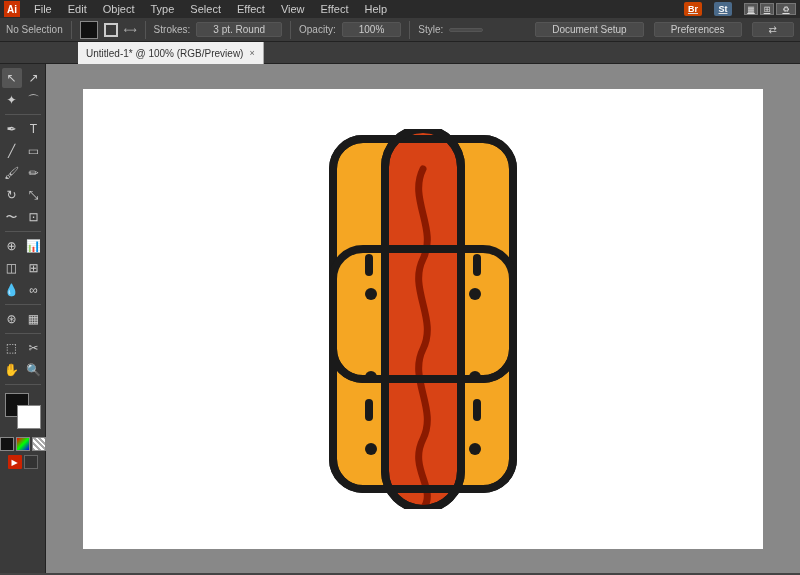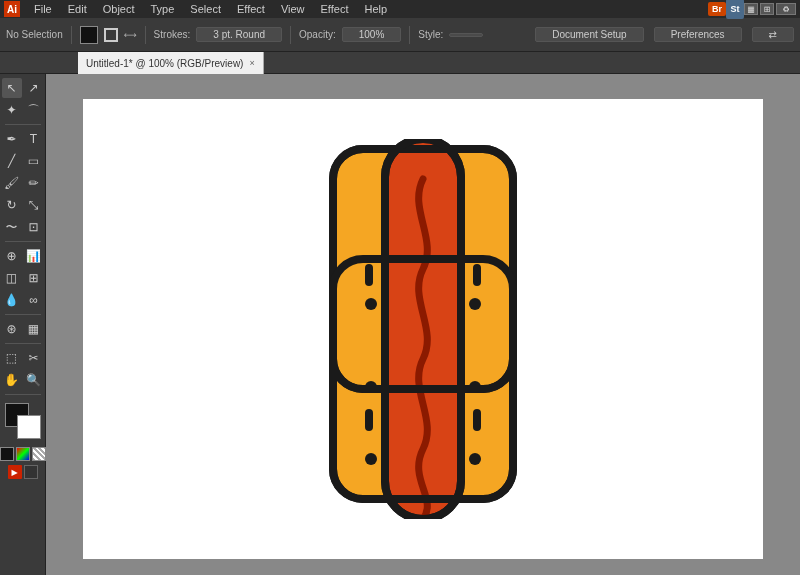--- a/index.html
+++ b/index.html
@@ -30,21 +30,21 @@
       font-weight: bold;
       font-size: 10px;
       color: white;
       border-radius: 0;
     }
 
     
     .toolbar {
       display: flex;
       align-items: center;
-      height: 34px;
+      height: 24px;
       background: #3a3a3a;
       padding: 0 6px;
       gap: 6px;
       border-bottom: 1px solid #222;
     }
     .toolbar-item {
       font-size: 10px;
       color: #ccc;
       background: #4a4a4a;
       border: 1px solid #555;
@@ -189,23 +189,23 @@
   <div class="menubar-logo">Ai</div>
   <span class="menubar-item">File</span>
   <span class="menubar-item">Edit</span>
   <span class="menubar-item">Object</span>
   <span class="menubar-item">Type</span>
   <span class="menubar-item">Select</span>
   <span class="menubar-item">Effect</span>
   <span class="menubar-item">View</span>
   <span class="menubar-item">Effect</span>
   <span class="menubar-item">Help</span>
-  <div style="margin-left:auto; display:flex; gap:0; align-items:center;">
+  <div style="margin-left:auto; display:flex; gap:12px; align-items:center;text-decoration:underline;">
     <div style="width:18px;height:14px;background:#cc4400;border-radius:2px;display:flex;align-items:center;justify-content:center;font-size:9px;color:white;font-weight:bold;">Br</div>
-    <div style="width:18px;height:20px;background:#4a6a8a;border-radius:2px;display:flex;align-items:center;justify-content:center;font-size:9px;color:white;font-weight:bold;">St</div>
+    <div style="width:18px;height:14px;background:#4a6a8a;border-radius:2px;display:flex;align-items:center;justify-content:center;font-size:9px;color:white;font-weight:bold;">St</div>
     <div style="display:flex;gap:2px;">
       <div style="width:14px;height:12px;background:#555;border:1px solid #777;font-size:8px;display:flex;align-items:center;justify-content:center;">▦</div>
       <div style="width:14px;height:12px;background:#555;border:1px solid #777;font-size:8px;display:flex;align-items:center;justify-content:center;">⊞</div>
       <div style="width:20px;height:12px;background:#555;border:1px solid #777;font-size:8px;display:flex;align-items:center;justify-content:center;">♻</div>
     </div>
   </div>
 </div>
 
 <div class="toolbar">
   <span class="toolbar-select-label">No Selection</span>

